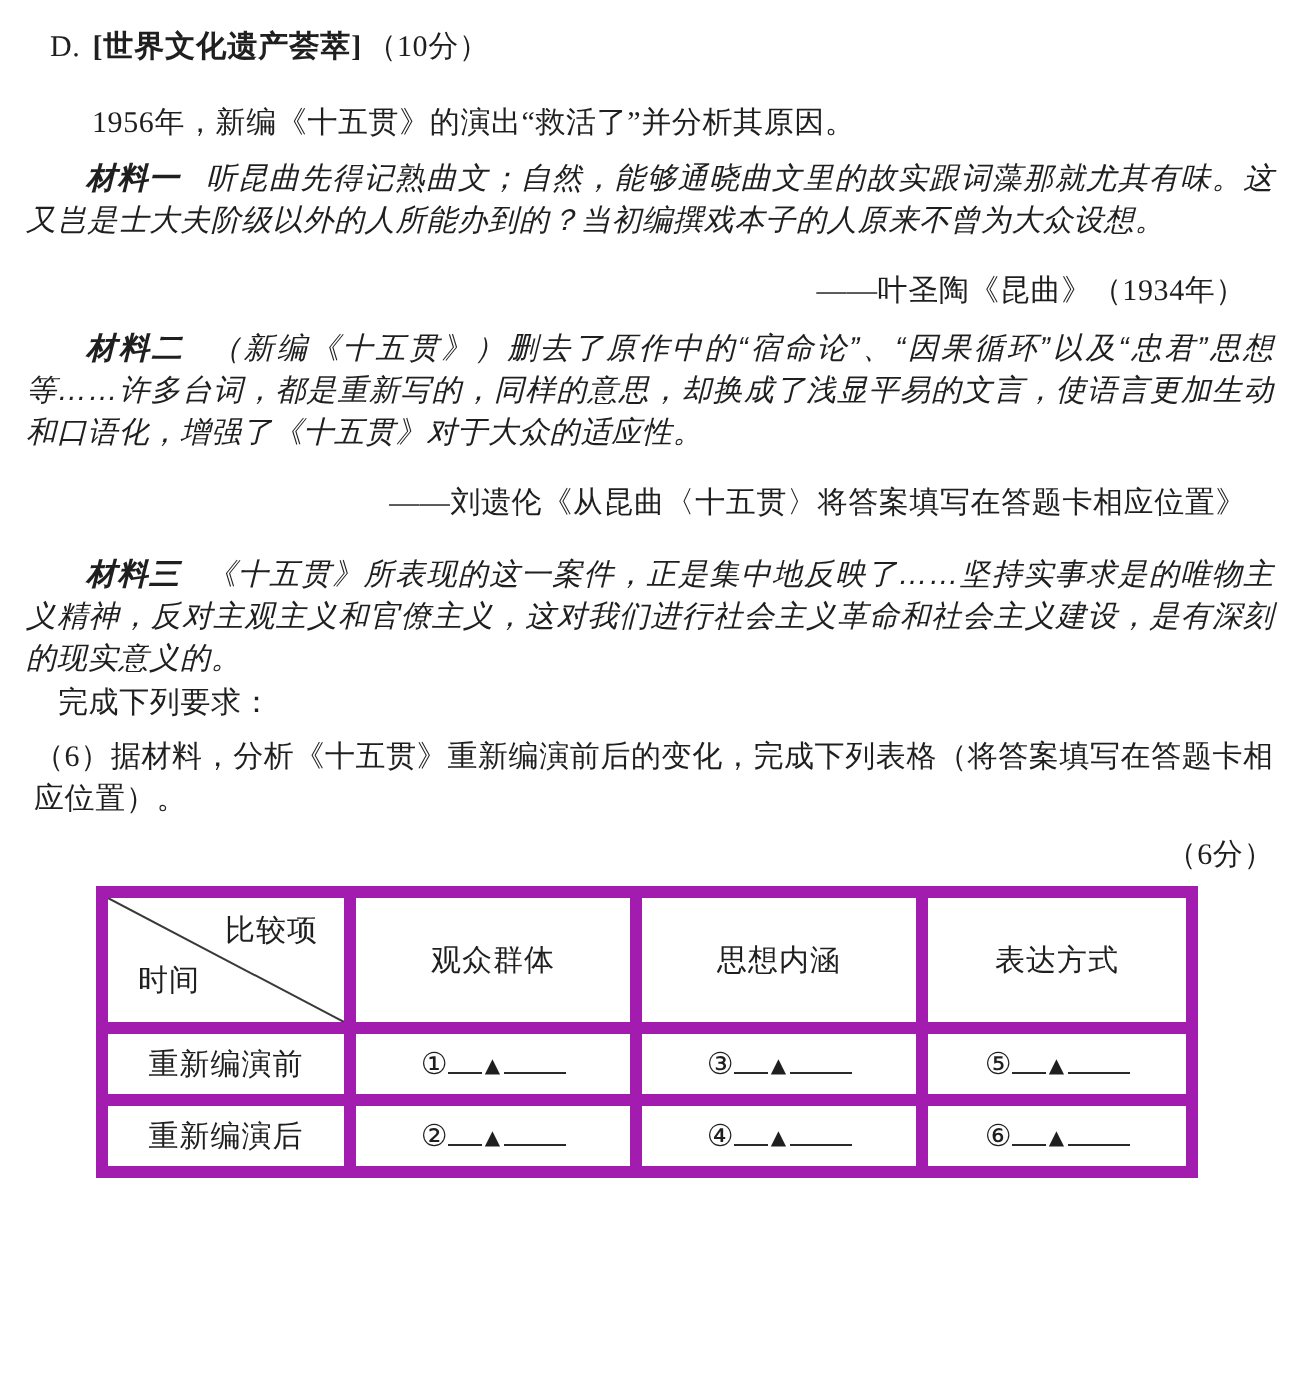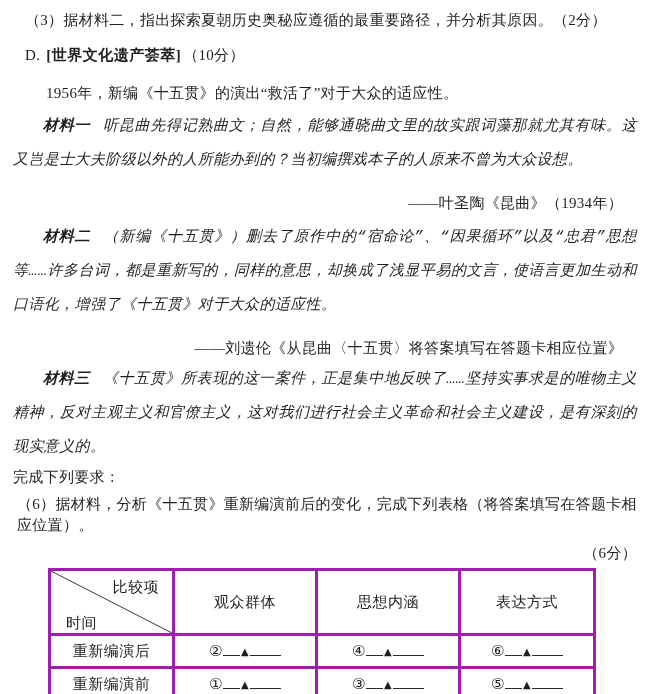--- a/index.html
+++ b/index.html
@@ -15,68 +15,67 @@
   .q-prev   { margin:10px 0 0 12px; }
   .sec-head { margin:13px 0 0 12px; line-height:22px; }
   .sec-head .sec-label  { margin-right:6px; }
   .sec-head .sec-title  { font-family:Liberation Serif, serif; font-weight:bold; letter-spacing:0.5px; }
   .sec-head .sec-points { margin-left:2px; }
   .intro    { margin:17px 0 0 33px; }
   .read     { margin:5px 0 0 22px; }
 
   .material {
     margin:6px 0 0 0; text-indent:30px; text-align:justify;
-    line-height:34px; font-style:italic; letter-spacing:0.4px;
-    font-family:Liberation Mono, monospace;
+    line-height:21px; font-style:italic; letter-spacing:0.4px;
+    font-family:Liberation Sans, sans-serif;
   }
   .material .m-label { font-weight:bold; margin-right:13px; }
   .m1 { margin-top:6px; }
   .m2 { margin-top:6px; }
-  .m3 { margin-top:3px; }
+  .m3 { margin-top:13px; }
   .source { text-align:right; margin:13px 14px 0 0; line-height:24px; }
 
-  .tasks    { margin:2px 0 0 0; }
+  .tasks    { margin:2px 0 0 16px; }
   .q1       { margin:6px 0 0 4px; }
   .q1-pts   { margin:7px 0 0 33px;text-align:right; }
 
   table.cmp {
     margin:4px 0 0 35px; width:545px; height:125px;
     border-collapse:collapse; table-layout:fixed;
   }
   table.cmp td {
-    border:3px solid #a21caf; text-align:center;
+    border:6px solid #a21caf; text-align:center;
     padding:0; letter-spacing:0.5px;
   }
   table.cmp { border:2px solid #3a3a3a; }
   tr.head-row td { height:62px; border-bottom:2px solid #3a3a3a; }
   tr.data-row td { height:30px; }
   tr.data-row-1 td { border-bottom:2px solid #3a3a3a; }
 
   td.corner { position:relative; }
   td.corner svg.diag { position:absolute; left:0; top:0; width:100%; height:100%; }
   .corner-top    { position:absolute; top:7px;  right:13px; }
-  .corner-bottom { position:absolute; bottom:0; left:15px; }
+  .corner-bottom { position:absolute; bottom:11px; left:15px; }
 
   .blank-cell { white-space:nowrap; }
   .cnum { font-family:"DejaVu Sans",sans-serif; font-size:15px; }
   .bl { display:inline-block; height:0; border-bottom:1.5px solid #2a2a2a; }
   .bl-s { width:17px; }
   .bl-l { width:31px; }
   .tri { font-family:"DejaVu Sans",sans-serif; font-size:10px; position:relative; top:-1px; padding:0 1px; }
 </style>
 </head>
 <body>
 
 <div class="doc">
 
-  <p class="q-prev">（3）据材料二，指出探索夏朝历史奥秘应遵循的最重要路径，并分析其原因。（2分）</p>
 
   <p class="sec-head"><span class="sec-label">D.</span><span class="sec-title">[世界文化遗产荟萃]</span><span class="sec-points">（10分）</span></p>
 
-  <p class="intro">1956年，新编《十五贯》的演出“救活了”对于大众的适应性。</p>
+  <p class="intro">1956年，新编《十五贯》的演出“救活了”并分析其原因。</p>
 
 
   <p class="material m1"><span class="m-label">材料一</span><span>听昆曲先得记熟曲文；自然，能够通晓曲文里的故实跟词藻那就尤其有味。这又岂是士大夫阶级以外的人所能办到的？当初编撰戏本子的人原来不曾为大众设想。</span></p>
   <p class="source">——叶圣陶《昆曲》（1934年）</p>
 
   <p class="material m2"><span class="m-label">材料二</span><span>（新编《十五贯》）删去了原作中的“宿命论”、“因果循环”以及“忠君”思想等……许多台词，都是重新写的，同样的意思，却换成了浅显平易的文言，使语言更加生动和口语化，增强了《十五贯》对于大众的适应性。</span></p>
   <p class="source">——刘遗伦《从昆曲〈十五贯〉将答案填写在答题卡相应位置》</p>
 
   <p class="material m3"><span class="m-label">材料三</span><span>《十五贯》所表现的这一案件，正是集中地反映了……坚持实事求是的唯物主义精神，反对主观主义和官僚主义，这对我们进行社会主义革命和社会主义建设，是有深刻的现实意义的。</span></p>
 
@@ -98,28 +97,28 @@
         <svg class="diag" viewBox="0 0 124 62" preserveAspectRatio="none">
               <line x1="0" y1="0" x2="124" y2="62" stroke="#3a3a3a" stroke-width="1" vector-effect="non-scaling-stroke"></line>
             </svg>
         <span class="corner-top">比较项</span>
         <span class="corner-bottom">时间</span>
       </td>
       <td>观众群体</td>
       <td>思想内涵</td>
       <td>表达方式</td>
     </tr>
+    <tr class="data-row data-row-1">
+      <td>重新编演前</td>
+      <td class="blank-cell"><span class="cnum">①</span><span class="bl bl-s"></span><span class="tri">▲</span><span class="bl bl-l"></span></td>
+      <td class="blank-cell"><span class="cnum">③</span><span class="bl bl-s"></span><span class="tri">▲</span><span class="bl bl-l"></span></td>
+      <td class="blank-cell"><span class="cnum">⑤</span><span class="bl bl-s"></span><span class="tri">▲</span><span class="bl bl-l"></span></td>
+    </tr>
     <tr class="data-row">
       <td>重新编演后</td>
       <td class="blank-cell"><span class="cnum">②</span><span class="bl bl-s"></span><span class="tri">▲</span><span class="bl bl-l"></span></td>
       <td class="blank-cell"><span class="cnum">④</span><span class="bl bl-s"></span><span class="tri">▲</span><span class="bl bl-l"></span></td>
       <td class="blank-cell"><span class="cnum">⑥</span><span class="bl bl-s"></span><span class="tri">▲</span><span class="bl bl-l"></span></td>
-    </tr>
-    <tr class="data-row data-row-1">
-      <td>重新编演前</td>
-      <td class="blank-cell"><span class="cnum">①</span><span class="bl bl-s"></span><span class="tri">▲</span><span class="bl bl-l"></span></td>
-      <td class="blank-cell"><span class="cnum">③</span><span class="bl bl-s"></span><span class="tri">▲</span><span class="bl bl-l"></span></td>
-      <td class="blank-cell"><span class="cnum">⑤</span><span class="bl bl-s"></span><span class="tri">▲</span><span class="bl bl-l"></span></td>
     </tr>
   </tbody>
     </table>
 
 </div>
 
 </body></html>

